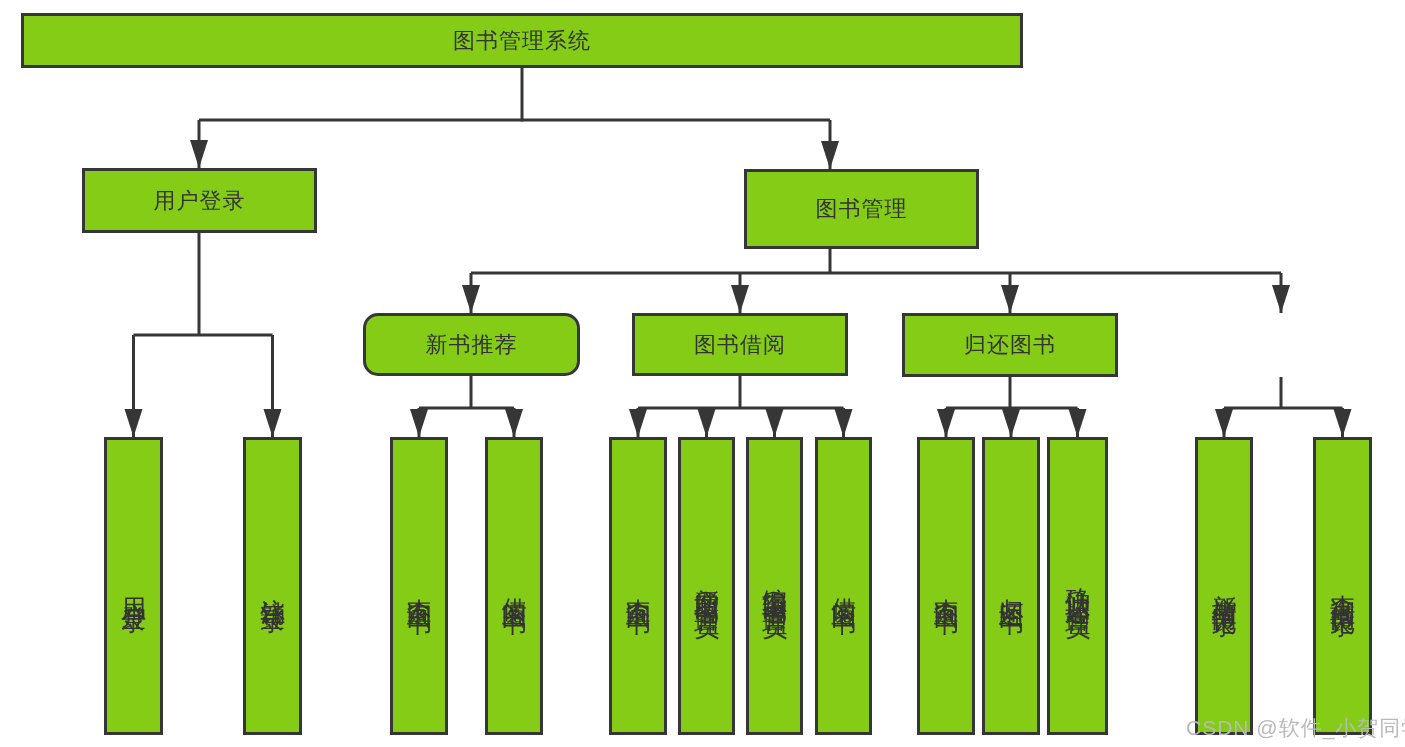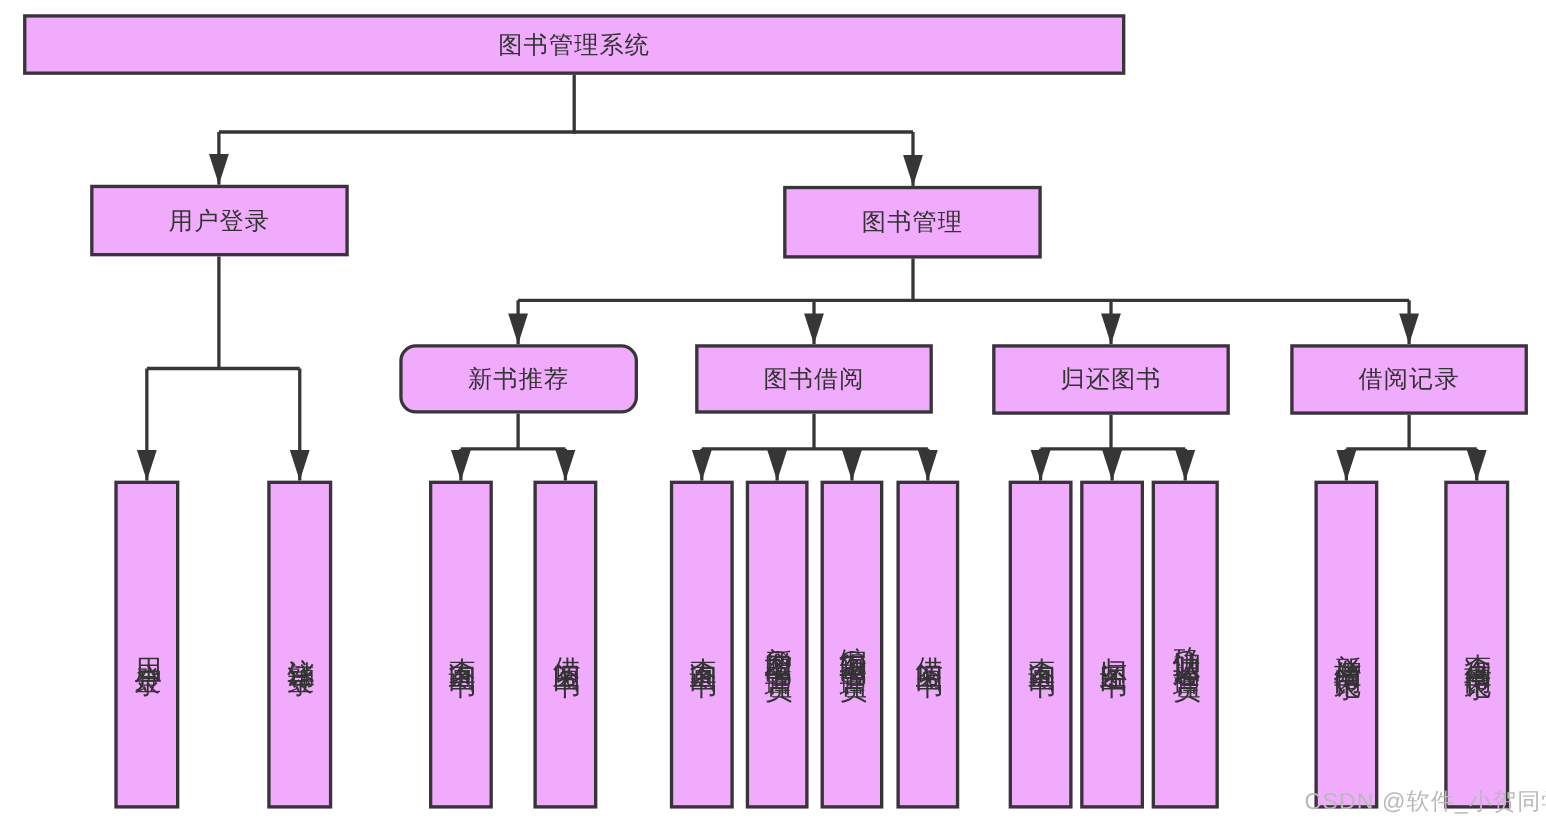--- a/index.html
+++ b/index.html
@@ -14,21 +14,21 @@
   .wires {
     position: absolute;
     left: 0; top: 0;
     width: 1405px; height: 747px;
     z-index: 1;
   }
   .node {
     position: absolute;
     box-sizing: border-box;
     border: 3px solid #363636;
-    background: #f0abfc;
+    background: #84cc16;
     display: flex;
     align-items: center;
     justify-content: center;
     color: #333333;
     z-index: 2;
     text-align: right;
   }
   .node.h { font-size: 22px; letter-spacing: 1px; }
   .node.v span {
     writing-mode: vertical-rl;
@@ -104,35 +104,32 @@
     </g>
   </svg>
 
   <div class="node h" style="left:21px; top:13px; width:1002px; height:55px;">
     <span>图书管理系统</span>
   </div>
 
   <div class="node h" style="left:82px; top:168px; width:235px; height:65px;">
     <span>用户登录</span>
   </div>
-  <div class="node h" style="left:712px; top:169px; width:235px; height:66px;">
+  <div class="node h" style="left:744px; top:169px; width:235px; height:80px;">
     <span>图书管理</span>
   </div>
 
   <div class="node h" style="left:363px; top:313px; width:217px; height:63px;border-radius:15px;">
     <span>新书推荐</span>
   </div>
   <div class="node h" style="left:632px; top:313px; width:216px; height:63px;">
     <span>图书借阅</span>
   </div>
   <div class="node h" style="left:902px; top:313px; width:216px; height:64px;">
     <span>归还图书</span>
-  </div>
-  <div class="node h" style="left:1173px; top:313px; width:216px; height:64px;">
-    <span>借阅记录</span>
   </div>
 
   <div class="node v" style="left:104px; top:437px; width:59px; height:298px;">
     <span>用户登录</span>
   </div>
   <div class="node v" style="left:243px; top:437px; width:59px; height:298px;">
     <span>注销登录</span>
   </div>
 
   <div class="node v" style="left:390px; top:437px; width:58px; height:298px;">

